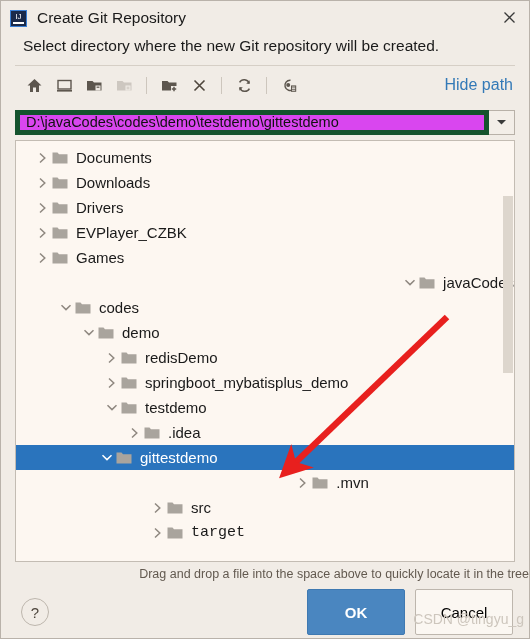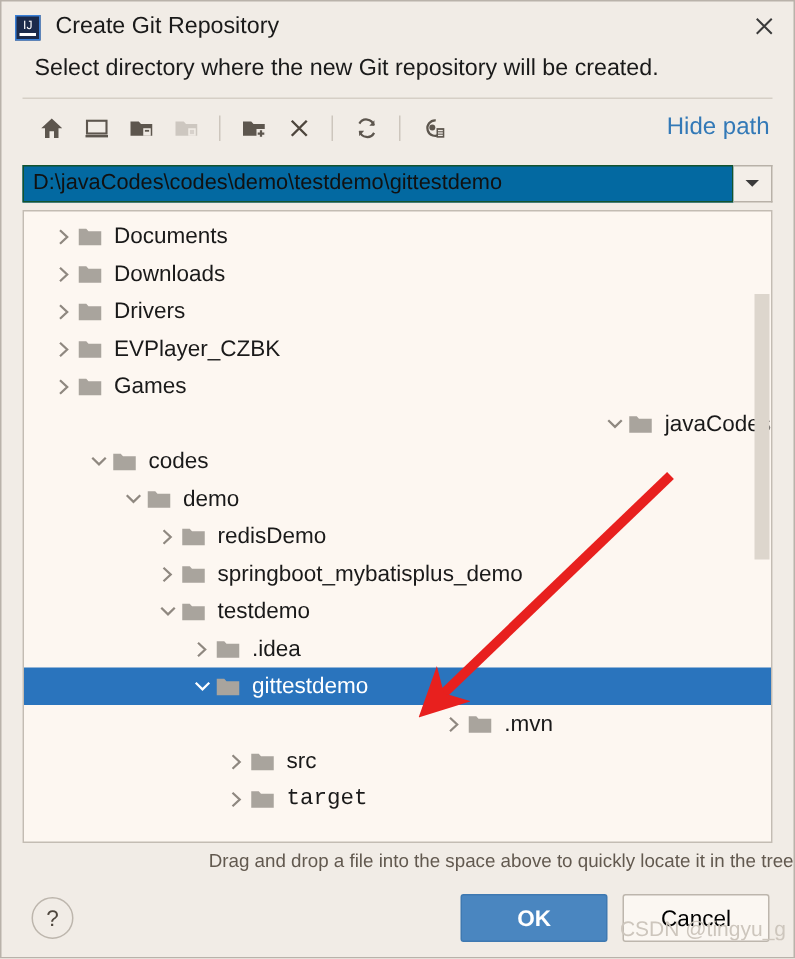--- a/index.html
+++ b/index.html
@@ -145,22 +145,22 @@
     flex: 0 0 36px;
     height: 36px;
     display: flex;
     align-items: center;
     padding: 0 14px;
     box-sizing: border-box;
   }
   .path-field {
     flex: 1 1 auto;
     height: 25px;
-    background: #0369a1;
-    border: 1px solid #14532d;
+    background: #d946ef;
+    border: 5px solid #14532d;
     box-sizing: border-box;
     display: flex;
     align-items: center;
     padding: 0 6px;
     font-size: 14.5px;
     color: #111;
     white-space: nowrap;
     overflow: hidden;
   }
   .path-drop {
@@ -269,21 +269,21 @@
     align-items: center;
     justify-content: center;
     font-size: 15px;
     color: #4e463d;
     cursor: pointer;
     flex: 0 0 28px;
     box-sizing: border-box;
   }
   .btn-spacer { flex: 1 1 auto; }
   .btn {
-    height: 32px;
+    height: 46px;
     min-width: 98px;
     font-size: 15px;
     display: flex;
     align-items: center;
     justify-content: center;
     box-sizing: border-box;
     cursor: pointer;
     border-radius: 2px;
   }
   .btn-ok {
@@ -574,21 +574,21 @@
               <path d="M2 1.5 L6.8 6 L2 10.5" stroke="#8f8880" stroke-width="1.5" fill="none"></path>
             </svg>
           </span>
           <span class="fico">
             <svg width="16" height="14" viewBox="0 0 16 14">
               <path d="M0.5 1.5 L5.5 1.5 L7 3.2 L15.5 3.2 L15.5 12.5 L0.5 12.5 Z" fill="#a9a49d"></path>
             </svg>
           </span>
           <span class="tlabel">.idea</span>
         </div>
-        <div class="trow sel" style="padding-left: 110px;">
+        <div class="trow sel" style="padding-left: 82px;">
           <span class="chev">
             <svg width="12" height="9" viewBox="0 0 12 9">
               <path d="M1.5 2.2 L6 6.6 L10.5 2.2" stroke="#ffffff" stroke-width="1.5" fill="none"></path>
             </svg>
           </span>
           <span class="fico">
             <svg width="16" height="14" viewBox="0 0 16 14">
               <path d="M0.5 1.5 L5.5 1.5 L7 3.2 L15.5 3.2 L15.5 12.5 L0.5 12.5 Z" fill="#a9a49d"></path>
             </svg>
           </span>

